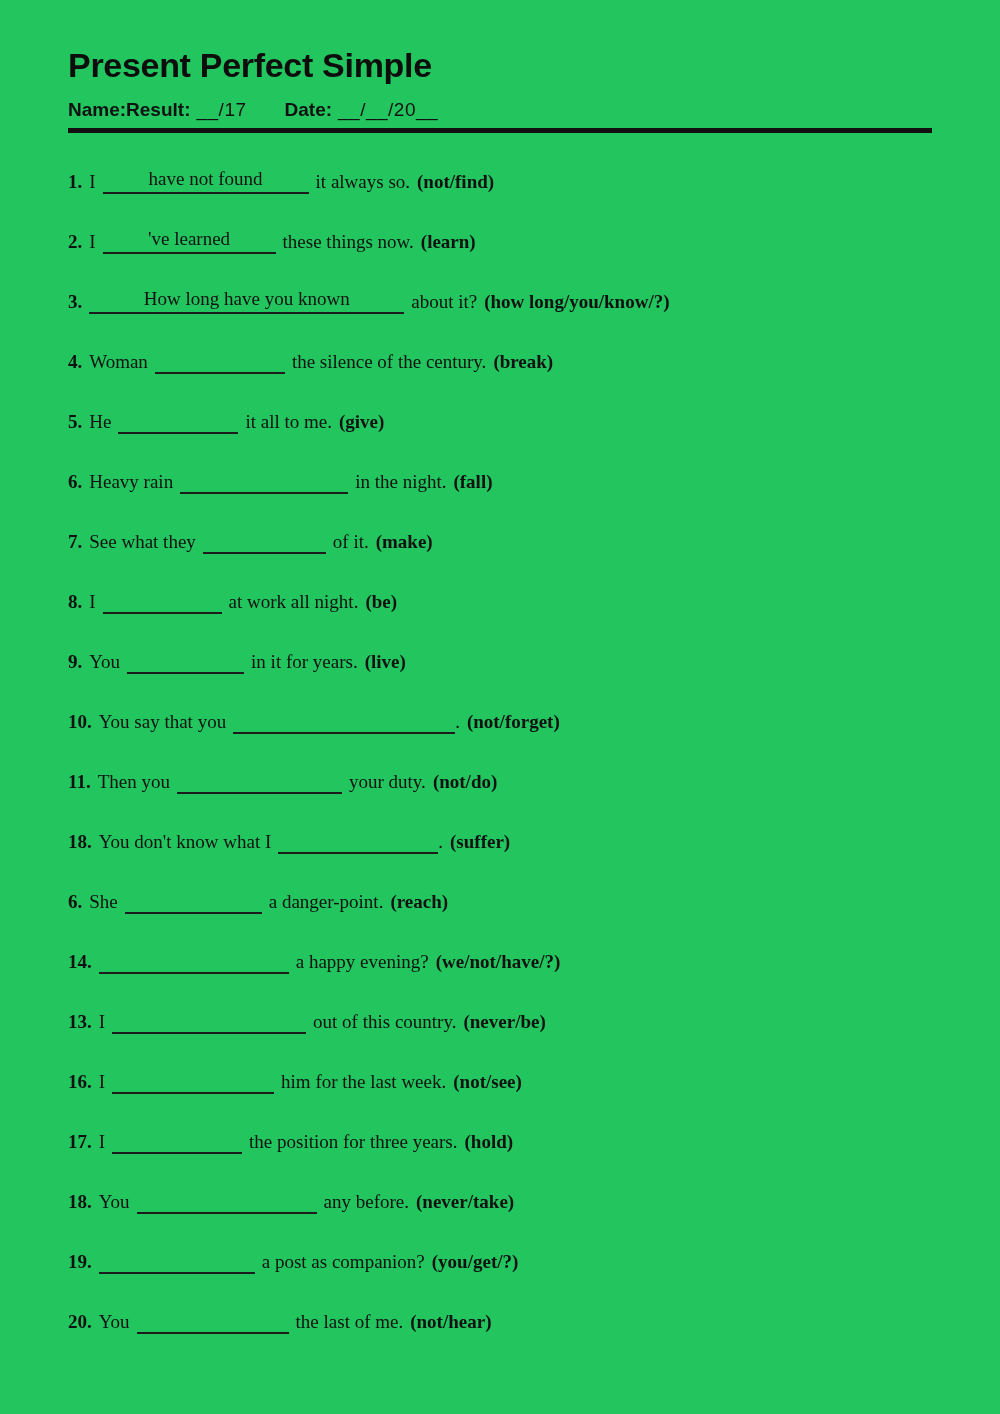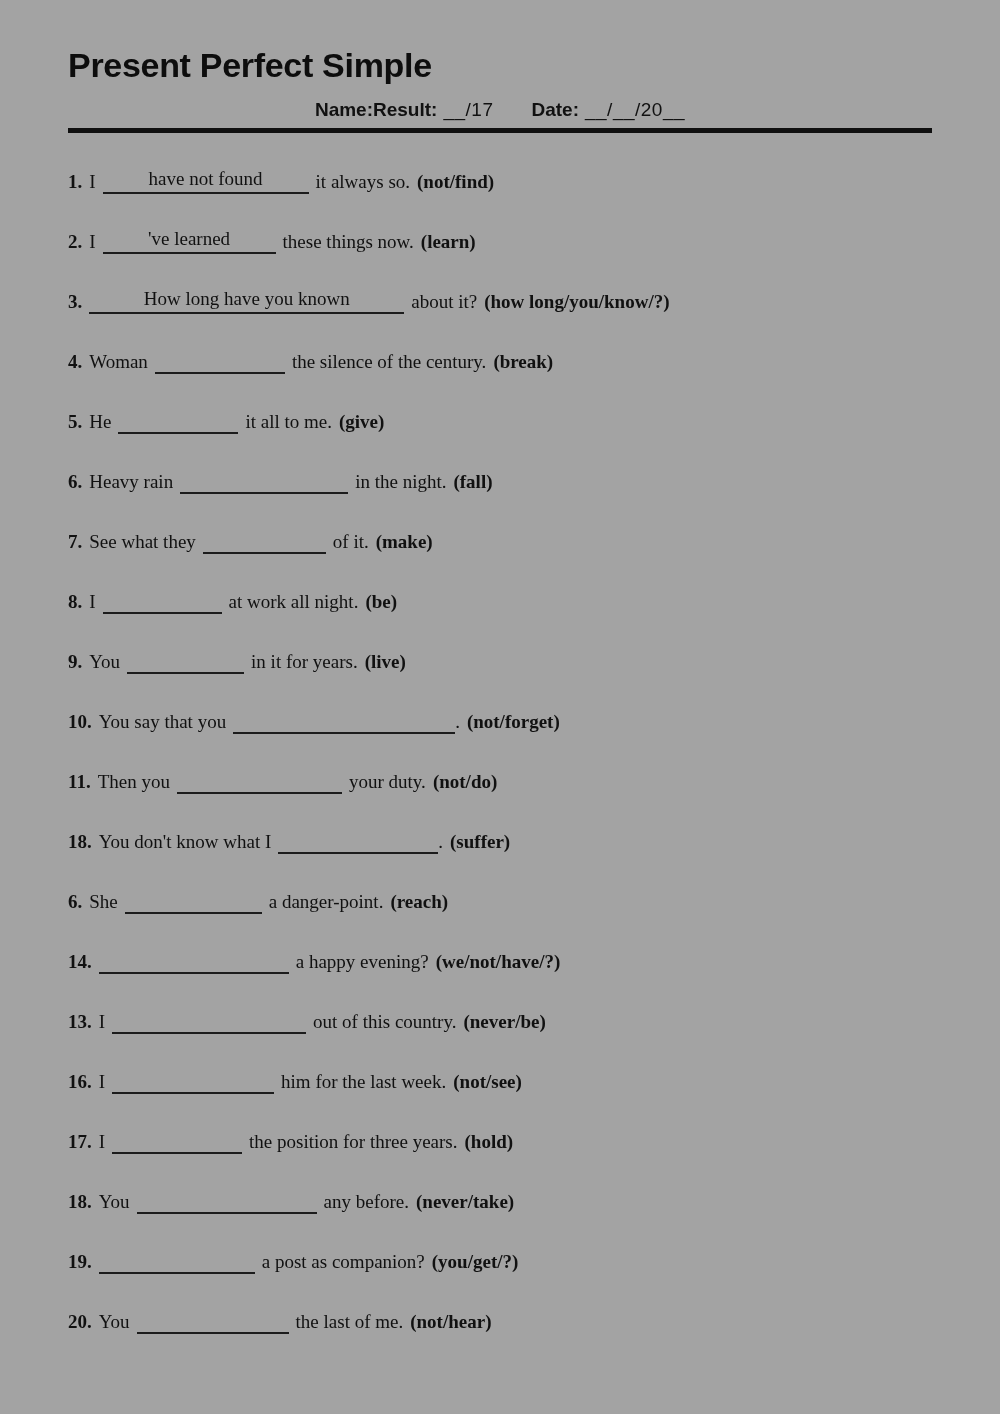--- a/index.html
+++ b/index.html
@@ -11,33 +11,33 @@
     width: 1000px;
     height: 1414px;
     font-family: "Liberation Sans", "DejaVu Sans", sans-serif;
     color: #111111;
   }
   .page {
     box-sizing: border-box;
     width: 1000px;
     height: 1414px;
     padding: 46px 68px 0 68px;
-    background: #a3a3a3;
+    background: #22c55e;
     overflow: hidden;
   }
   .title {
     margin: 0;
     font-size: 34px;
     font-weight: bold;
     color: #0d0d0d;
     letter-spacing: -0.3px;
   }
   .meta-row {
     display: flex;
-    justify-content: center;
+    justify-content: flex-start;
     align-items: baseline;
     margin-top: 14px;
     font-size: 19px;
   }
   .meta-label { font-weight: bold; }
   .meta-value { font-weight: normal; margin-left: 6px; letter-spacing: 0.5px; }
   .meta-right { display: flex; gap: 38px; }
   .meta-group { white-space: nowrap; }
   .rule {
     height: 5px;

